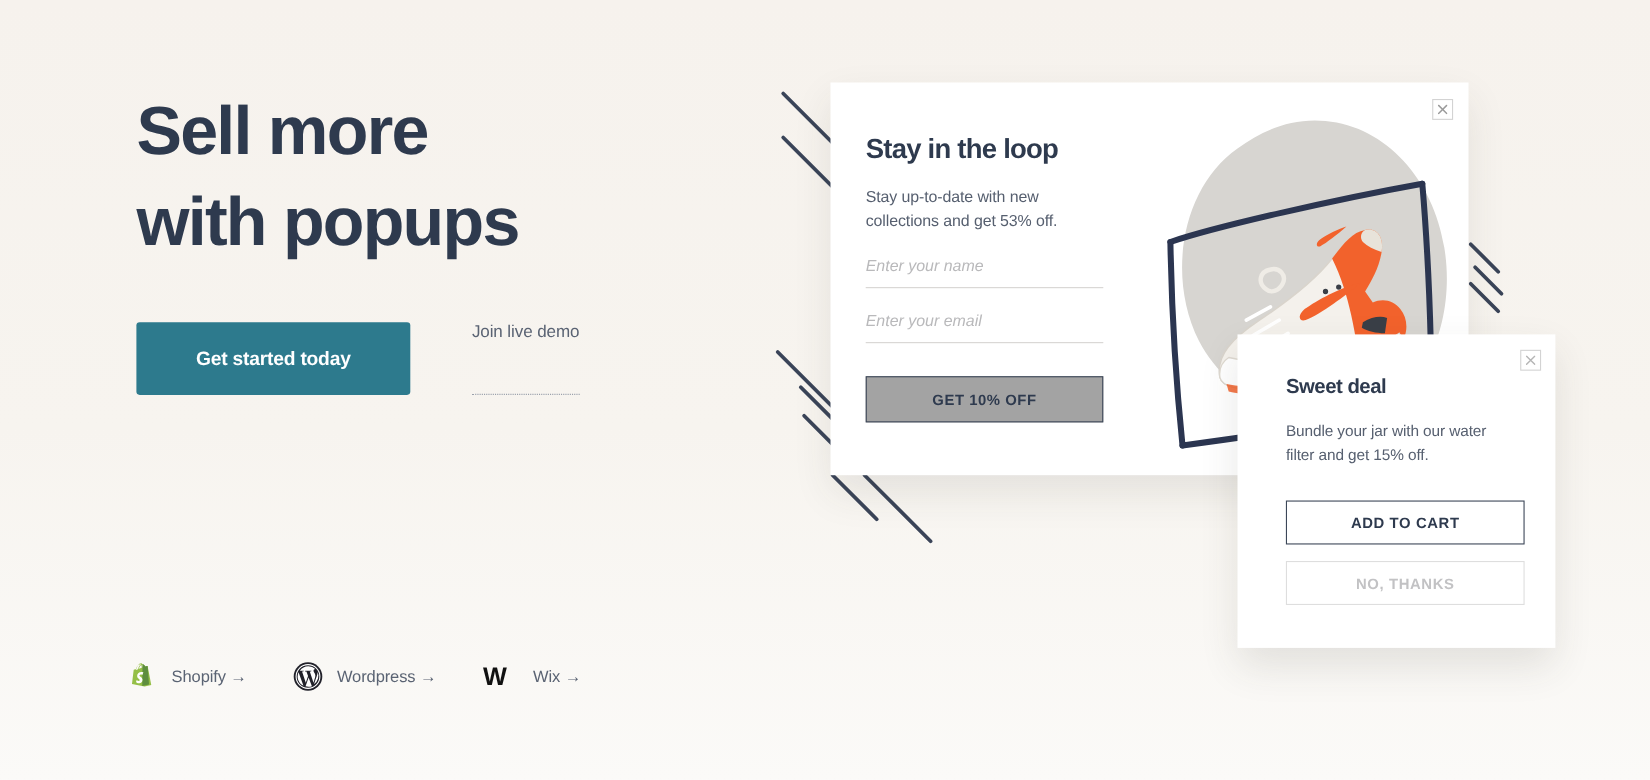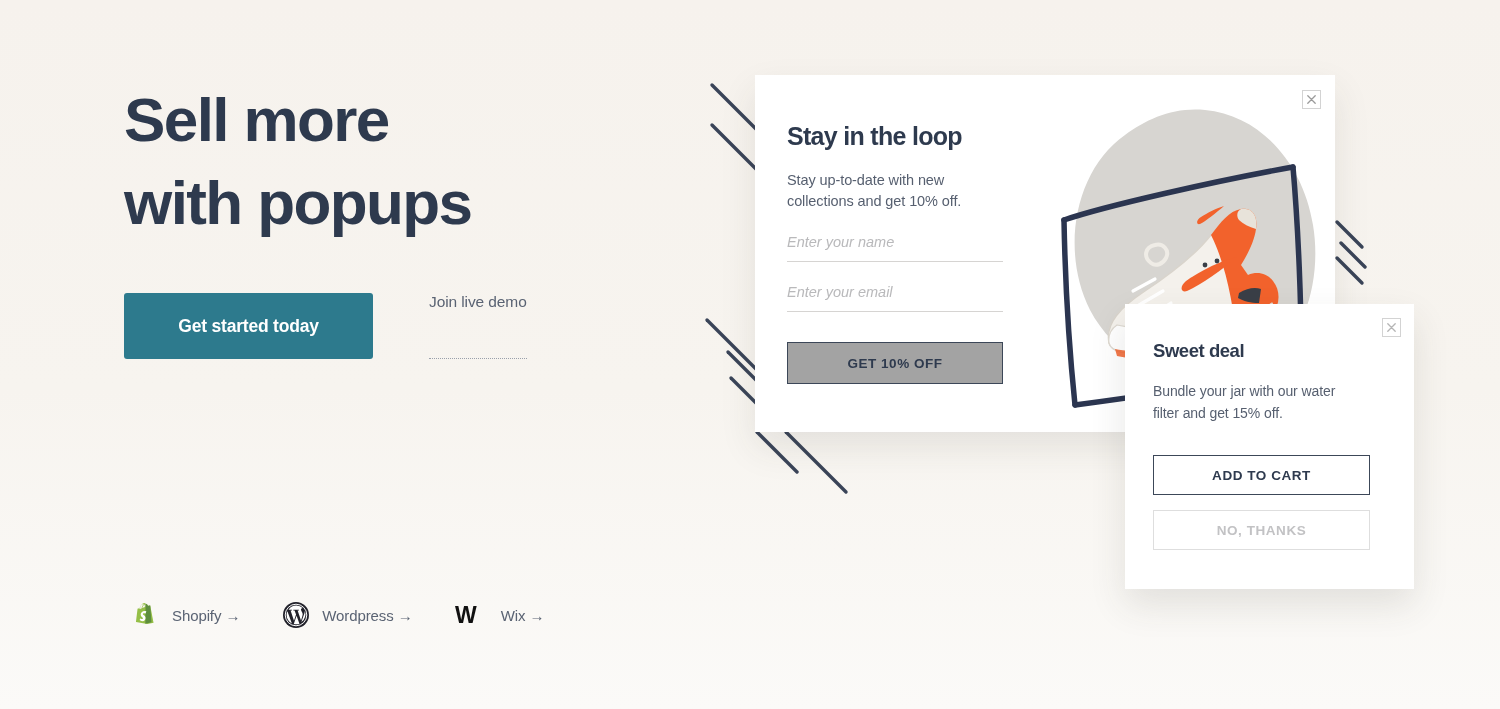--- a/index.html
+++ b/index.html
@@ -53,21 +53,21 @@
     color:#5a6373;
     letter-spacing:-0.1px;
     text-decoration:none;
     border-bottom:1.5px dotted #9aa0ab;
     padding-bottom:2px;
     cursor:pointer;
   }
 
   
   .platforms {
-    position:absolute; left:132px; top:601px;
+    position:absolute; left:116px; top:601px;
     display:flex; align-items:center;
   }
   .plat { display:flex; align-items:center; margin-right:42px; cursor:pointer; }
   .plat-label { margin-left:12px; font-size:15px; color:#5a6373; letter-spacing:-0.1px; }
   .plat-ico { width:28px; height:28px; display:block; }
 
   
   .deco { position:absolute; inset:0; pointer-events:none; }
 
   
@@ -101,21 +101,21 @@
 
   .shoe-stage { position:absolute; left:250px; top:0; width:330px; height:357px; }
 
   
   .card2 {
     position:absolute; left:1125px; top:304px;
     width:289px; height:285px;
     background:#ffffff;
     box-shadow:0 16px 34px rgba(60,55,50,.12);
   }
-  .card2-body { position:absolute; left:28px; top:36px; width:218px; }
+  .card2-body { position:absolute; left:44px; top:36px; width:218px; }
   .pop-title2 { font-size:18.5px; font-weight:700; color:#2e3a4e; letter-spacing:-0.45px; }
   .pop-sub2 { margin-top:19px; font-size:14px; line-height:21.5px; color:#565f6f; letter-spacing:-0.1px; white-space:pre-line; }
   .btn-cart {
     margin-top:31px; width:217px; height:40px;
     background:#fff; border:1.7px solid #3c4758; color:#2e3a4e;
     font-family:"Liberation Sans", sans-serif;
     font-size:13.5px; font-weight:700; letter-spacing:.55px; cursor:pointer;
   }
   .btn-nothanks {
     margin-top:15px; width:217px; height:40px;
@@ -228,21 +228,21 @@
           <circle cx="200" cy="190" r="2.4"></circle>
         <circle cx="212" cy="186" r="2.4"></circle>
       </g>
       <path d="M236 134 C248 132 253 142 251 154 C244 152 238 149 234 145 C231 141 232 136 236 134Z" fill="#e8e3da"></path>
     </g>
   </svg>
 
   <div class="card1-body">
     <div class="pop-title">Stay in the loop</div>
     <div class="pop-sub">Stay up-to-date with new
-collections and get 10% off.</div>
+collections and get 53% off.</div>
     <input class="field" type="text" placeholder="Enter your name" style="">
     <input class="field" type="email" placeholder="Enter your email" style="">
     <button class="btn-outline-dark">GET 10% OFF</button>
   </div>
 </div>
 
 <div class="close-btn" id="close1">
   <svg width="9" height="9" viewBox="0 0 9 9">
     <path d="M0.8 0.8 L8.2 8.2 M8.2 0.8 L0.8 8.2" stroke="#9b9b9b" stroke-width="1.3" stroke-linecap="round"></path>
   </svg>

